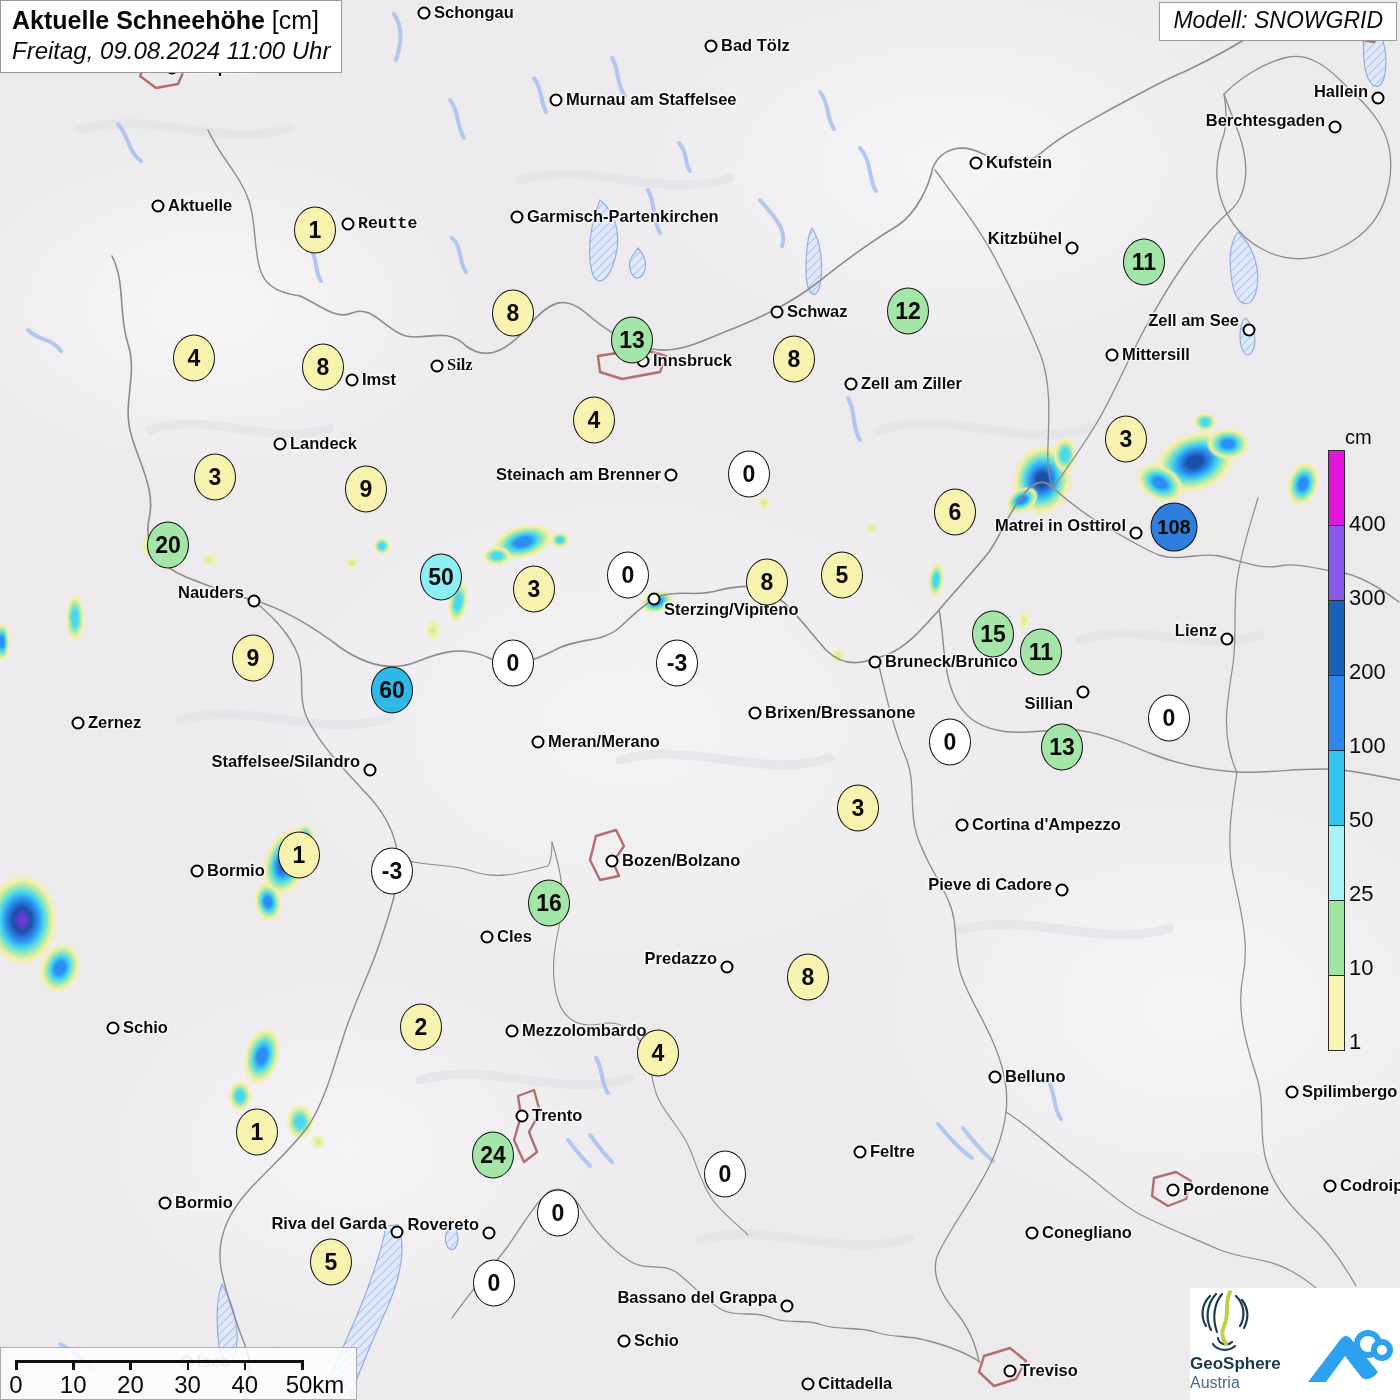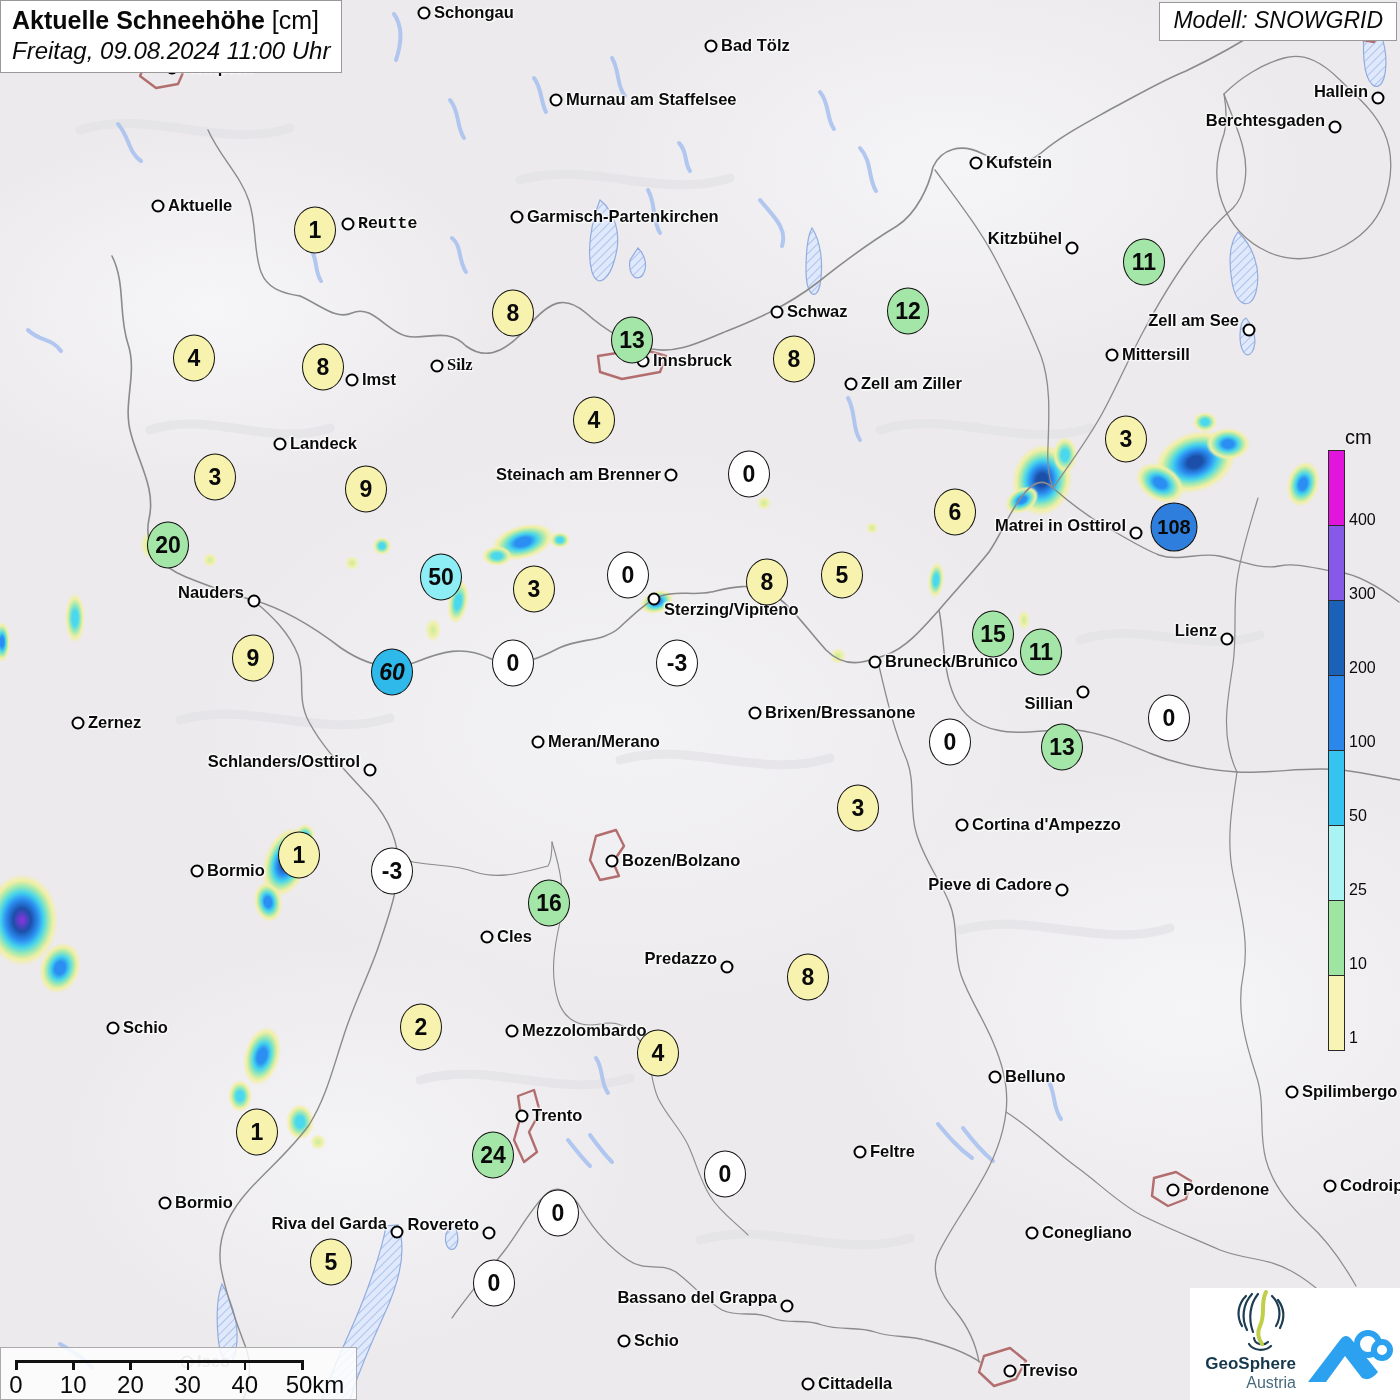--- a/index.html
+++ b/index.html
@@ -39,26 +39,26 @@
   #title-box{left:0;top:0;padding:5px 11px 7px;z-index:20;}
   #title-line1{font-size:25px;font-weight:bold;color:#0a0a0a;}
   #title-line1 .unit{font-weight:normal;}
   #title-line2{font-size:24px;font-style:italic;margin-top:2px;color:#0a0a0a;}
   #model-box{right:3px;top:2px;padding:4px 13px 6px;font-size:23px;font-style:italic;color:#0a0a0a;z-index:20;}
   #legend{position:absolute;left:1328px;top:426px;z-index:15;}
   #legend-title{position:absolute;left:17px;top:0;font-size:20px;color:#0a0a0a;}
   #legend-bar{position:absolute;left:0;top:24px;width:15px;border:1.2px solid #2a2a2a;}
   .legend-seg{width:15px;height:74px;}
   .legend-seg + .legend-seg{border-top:1px solid #2a2a2a;}
-  .legend-lab{position:absolute;left:21px;font-size:16px;color:#0a0a0a;}
+  .legend-lab{position:absolute;left:21px;font-size:22px;color:#0a0a0a;}
   #scalebar{left:0;top:1347px;width:357px;height:53px;background:rgba(255,255,255,.82);border:1px solid #aaa;z-index:20;}
   #sb-line{position:absolute;left:14px;top:12px;height:2.5px;background:#111;}
   .sb-tick{position:absolute;top:12px;width:2.5px;height:10px;background:#111;}
   .sb-lab{position:absolute;top:23px;font-size:24px;color:#0a0a0a;transform:translateX(-50%);}
-  #geo-logo{left:1190px;top:1288px;width:106px;height:112px;border:none;z-index:20;text-align:right;}
+  #geo-logo{left:1190px;top:1288px;width:106px;height:112px;border:none;z-index:20;text-align:left;}
   #geo-name{font-size:17px;font-weight:bold;color:#16384d;margin-top:-2px;}
   #geo-sub{font-size:16px;color:#4a6b7d;}
   #blue-logo{left:1296px;top:1288px;width:104px;height:112px;border:none;z-index:20;}
 </style>
 </head>
 <body>
 
 <div id="map">
 
   <svg class="layer" id="base-svg" width="1400" height="1400">
@@ -296,21 +296,21 @@
       <div class="city">
         <span class="city-marker" style="left: 755px; top: 713px;"></span>
         <span class="city-label r" style="left: 755px; top: 713px;">Brixen/Bressanone</span>
       </div>
       <div class="city">
         <span class="city-marker" style="left: 538px; top: 742px;"></span>
         <span class="city-label r" style="left: 538px; top: 742px;">Meran/Merano</span>
       </div>
       <div class="city">
         <span class="city-marker" style="left: 370px; top: 770px;"></span>
-        <span class="city-label l" style="left: 370px; top: 762px;">Schlanders/Osttirol</span>
+        <span class="city-label l" style="left: 370px; top: 762px;">Staffelsee/Silandro</span>
       </div>
       <div class="city">
         <span class="city-marker" style="left: 962px; top: 825px;"></span>
         <span class="city-label r" style="left: 962px; top: 825px;">Cortina d'Ampezzo</span>
       </div>
       <div class="city">
         <span class="city-marker" style="left: 197px; top: 871px;"></span>
         <span class="city-label r" style="left: 197px; top: 871px;">Bormio</span>
       </div>
       <div class="city">
@@ -418,21 +418,21 @@
       <div class="station" style="left: 441px; top: 577px; background: rgb(141, 238, 245);">50</div>
       <div class="station" style="left: 534px; top: 589px; background: rgb(247, 243, 174);">3</div>
       <div class="station" style="left: 628px; top: 575px; background: rgb(255, 255, 255);">0</div>
       <div class="station" style="left: 767px; top: 582px; background: rgb(247, 243, 174);">8</div>
       <div class="station" style="left: 842px; top: 575px; background: rgb(247, 243, 174);">5</div>
       <div class="station" style="left: 253px; top: 658px; background: rgb(247, 243, 174);">9</div>
       <div class="station" style="left: 993px; top: 634px; background: rgb(163, 230, 168);">15</div>
       <div class="station" style="left: 1041px; top: 652px; background: rgb(163, 230, 168);">11</div>
       <div class="station" style="left: 677px; top: 663px; background: rgb(255, 255, 255);">-3</div>
       <div class="station" style="left: 513px; top: 663px; background: rgb(255, 255, 255);">0</div>
-      <div class="station" style="left: 392px; top: 672px; background: rgb(47, 184, 234); font-style: italic;">60</div>
+      <div class="station" style="left: 392px; top: 690px; background: rgb(47, 184, 234);">60</div>
       <div class="station" style="left: 1169px; top: 718px; background: rgb(255, 255, 255);">0</div>
       <div class="station" style="left: 950px; top: 742px; background: rgb(255, 255, 255);">0</div>
       <div class="station" style="left: 1062px; top: 747px; background: rgb(163, 230, 168);">13</div>
       <div class="station" style="left: 858px; top: 808px; background: rgb(247, 243, 174);">3</div>
       <div class="station" style="left: 299px; top: 855px; background: rgb(247, 243, 174);">1</div>
       <div class="station" style="left: 392px; top: 871px; background: rgb(255, 255, 255);">-3</div>
       <div class="station" style="left: 549px; top: 903px; background: rgb(163, 230, 168);">16</div>
       <div class="station" style="left: 808px; top: 977px; background: rgb(247, 243, 174);">8</div>
       <div class="station" style="left: 421px; top: 1027px; background: rgb(247, 243, 174);">2</div>
       <div class="station" style="left: 658px; top: 1053px; background: rgb(247, 243, 174);">4</div>

